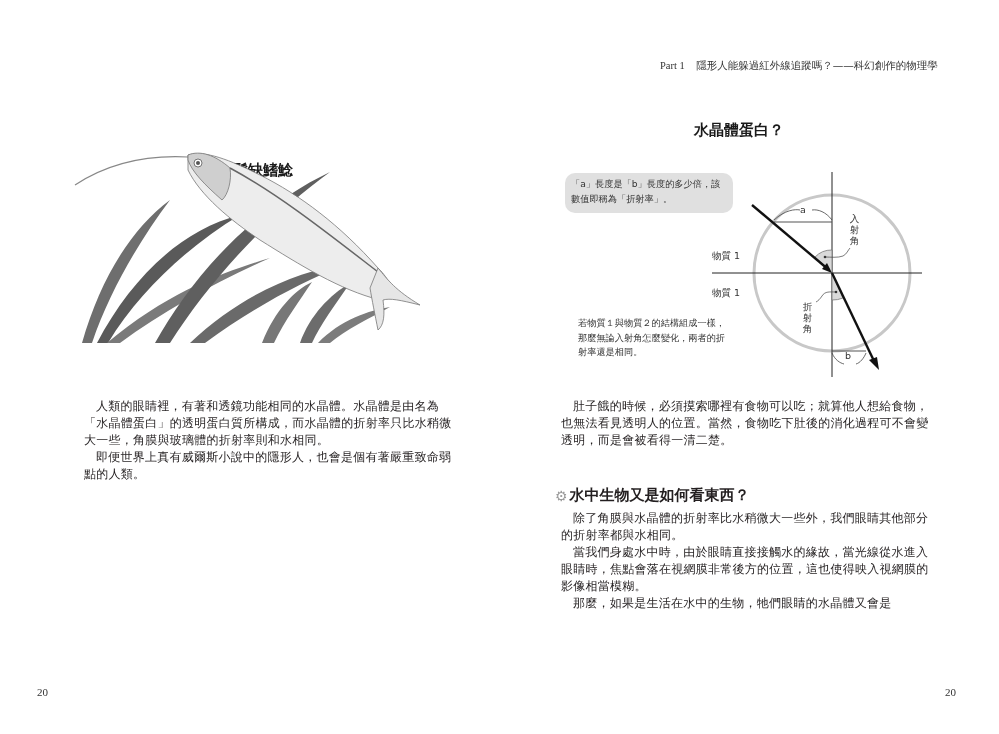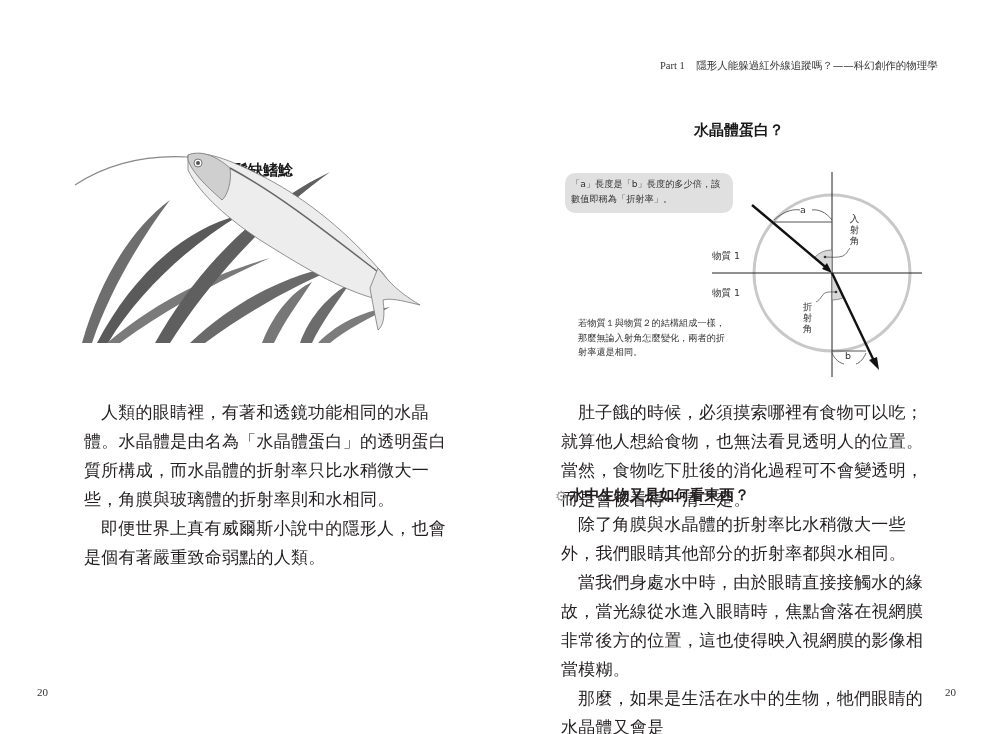--- a/index.html
+++ b/index.html
@@ -2,21 +2,21 @@
 <html><head>
 <meta charset="utf-8">
 <style>
   html, body { margin: 0; padding: 0; }
   body { width: 999px; height: 734px; background: #ffffff; position: relative; overflow: hidden;
          font-family: "DejaVu Serif", "Liberation Serif", serif; color: #231f20; }
   .abs { position: absolute; }
   .running-header { left: 660px; top: 40px; font-size: 10.5px; white-space: nowrap; color: #333; margin-top: 19px; }
   .running-header .part { font-family: "Liberation Serif", serif; margin-right: 8px; }
   .fig-title { font-family: "DejaVu Sans", "Liberation Sans", sans-serif; font-weight: bold; font-size: 15px; color: #1a1a1a; white-space: nowrap; }
-  .body-text { font-size: 17px; line-height: 29px; letter-spacing: 0.25px; }
+  .body-text { font-size: 12px; line-height: 17px; letter-spacing: 0.25px; }
   .body-text p { margin: 0; text-indent: 1em; }
   .left-text { left: 84px; top: 398px; width: 370px; }
   .right-text-1 { left: 561px; top: 398px; width: 370px; }
   .section-heading { left: 555px; top: 486px; font-family: "DejaVu Sans", "Liberation Sans", sans-serif; font-weight: bold; font-size: 15px; white-space: nowrap; display: flex; align-items: center; }
   .section-heading .gear { color: #9a9a9a; font-size: 14px; margin-right: 2px; }
   .right-text-2 { left: 561px; top: 510px; width: 370px; }
   .page-num { font-family: "Liberation Serif", serif; font-size: 11px; color: #333; }
   .callout { left: 565px; top: 173px; width: 168px; height: 40px; background: #e0e0e0; border-radius: 10px;
              font-family: "DejaVu Sans", "Liberation Sans", sans-serif; font-size: 9.2px; line-height: 15px; padding: 3px 6px; box-sizing: border-box; color: #333; }
   .note { left: 578px; top: 316px; width: 150px; font-family: "DejaVu Sans", "Liberation Sans", sans-serif; font-size: 9.2px; line-height: 14.5px; color: #333; }

